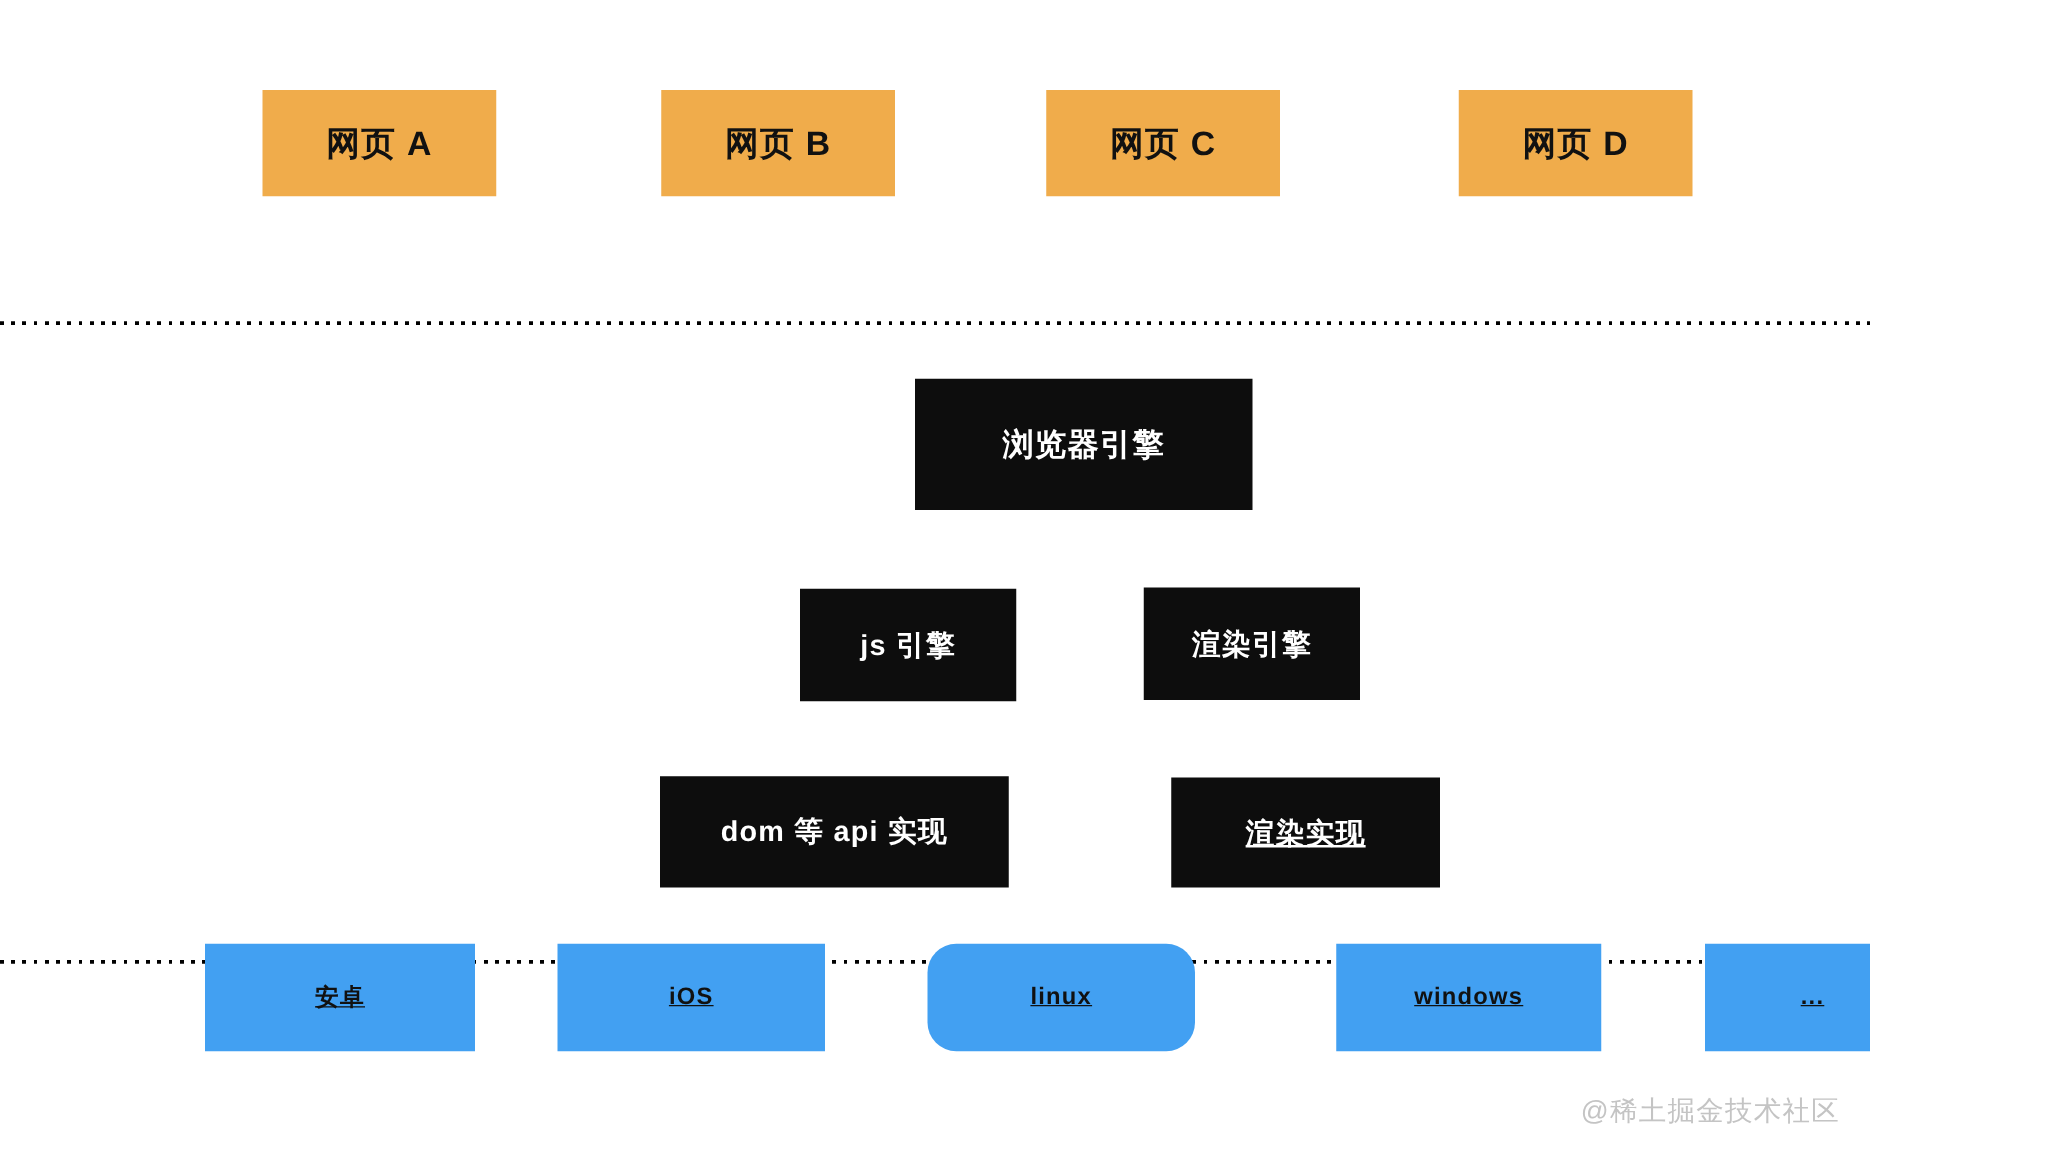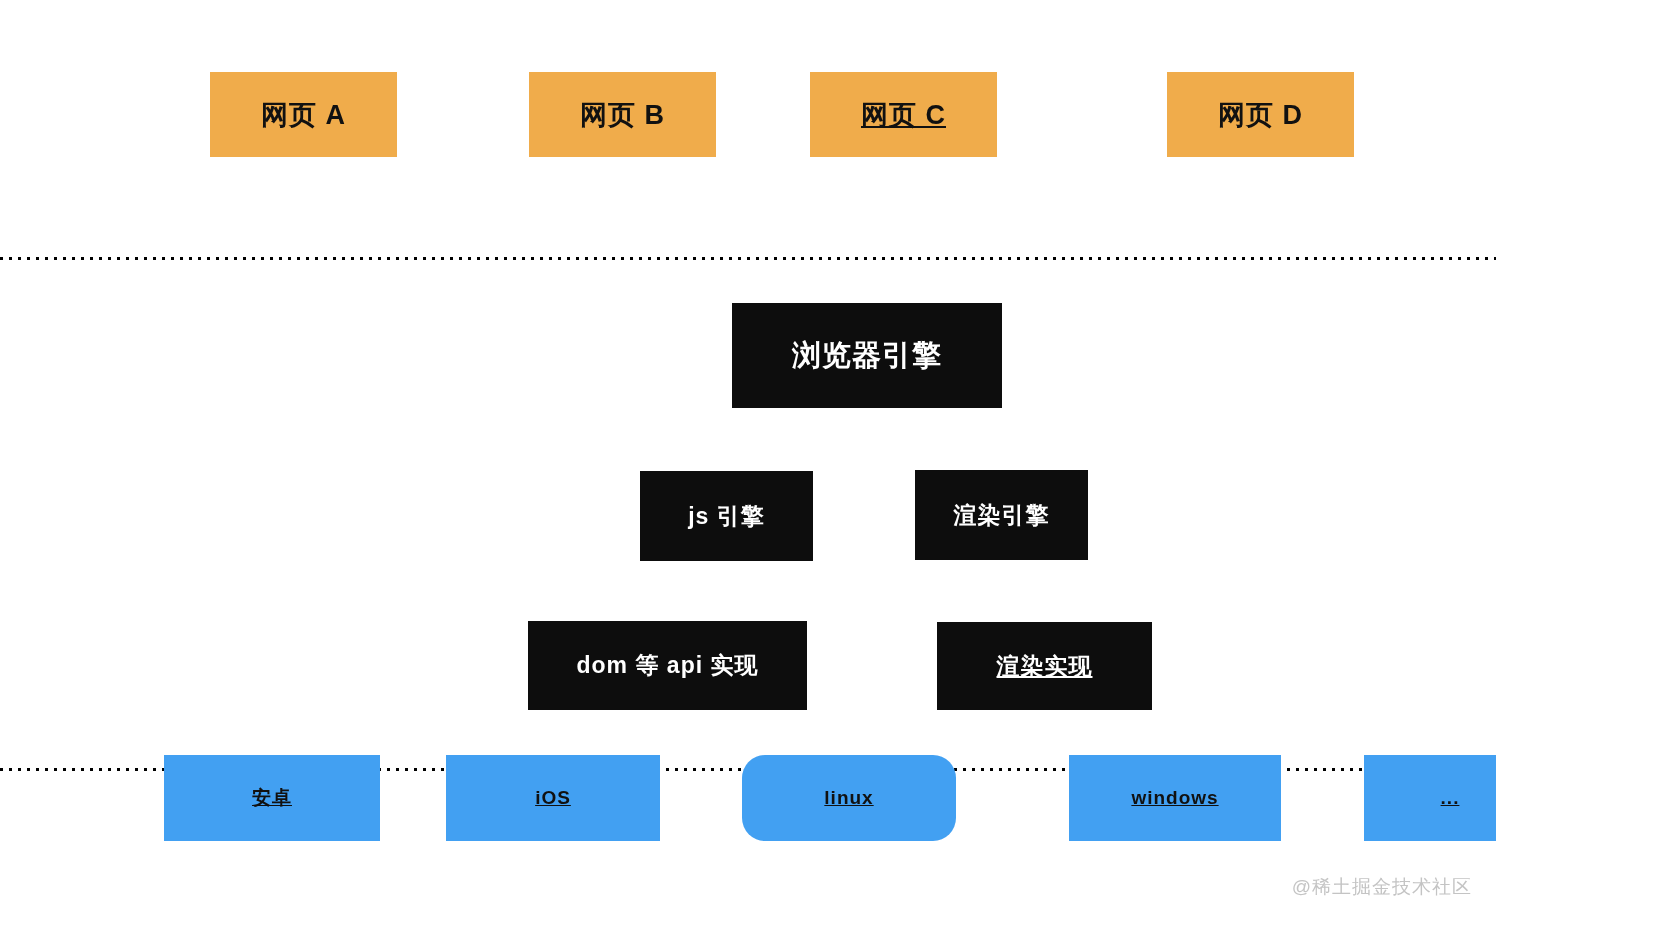--- a/index.html
+++ b/index.html
@@ -47,39 +47,39 @@
   }
   .separator {
     position: absolute;
     left: 0;
     width: 1656px;
     height: 3px;
     background: repeating-linear-gradient(to right, #000000 0 3px, transparent 3px 9px);
   }
   #webpage-a { left: 210px; }
   #webpage-b { left: 529px; }
-  #webpage-c { left: 810px; text-decoration: underline; }
+  #webpage-c { left: 837px; }
   #webpage-d { left: 1167px; }
   #sep-top { top: 257px; }
   #sep-bottom { top: 768px; }
-  #browser-engine { left: 732px; top: 303px; width: 270px; height: 105px; font-size: 29px; }
+  #browser-engine { left: 732px; top: 303px; width: 270px; height: 105px; font-size: 25px; }
   #js-engine      { left: 640px; top: 471px; width: 173px; height: 90px; }
   #render-engine  { left: 915px; top: 470px; width: 173px; height: 90px; }
   #dom-api-impl   { left: 528px; top: 621px; width: 279px; height: 89px; }
   #render-impl    { left: 937px; top: 622px; width: 215px; height: 88px; text-decoration: underline; }
   #platform-android { left: 164px; width: 216px; }
   #platform-ios     { left: 446px; }
   #platform-linux   { left: 742px; border-radius: 23px; }
   #platform-windows { left: 1069px; width: 212px; }
   #platform-more    { left: 1364px; width: 172px; }
   .watermark {
     position: absolute;
     right: 24px;
     top: 874px;
-    font-size: 19px;
+    font-size: 22px;
     font-weight: normal;
     color: #c4c4c4;
     letter-spacing: 1px;
   }
 </style>
 </head>
 <body>
 
 <div class="canvas">
 

